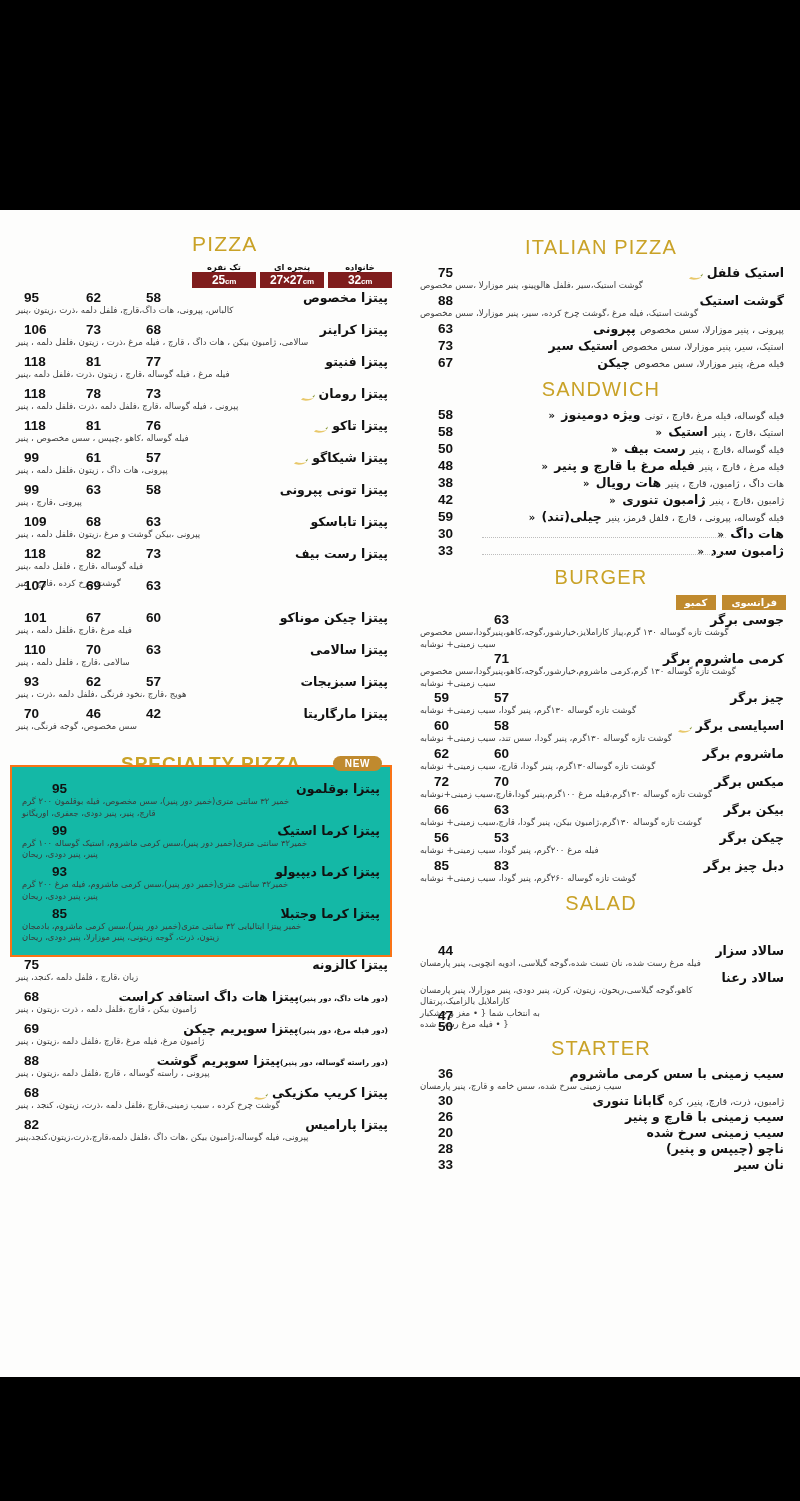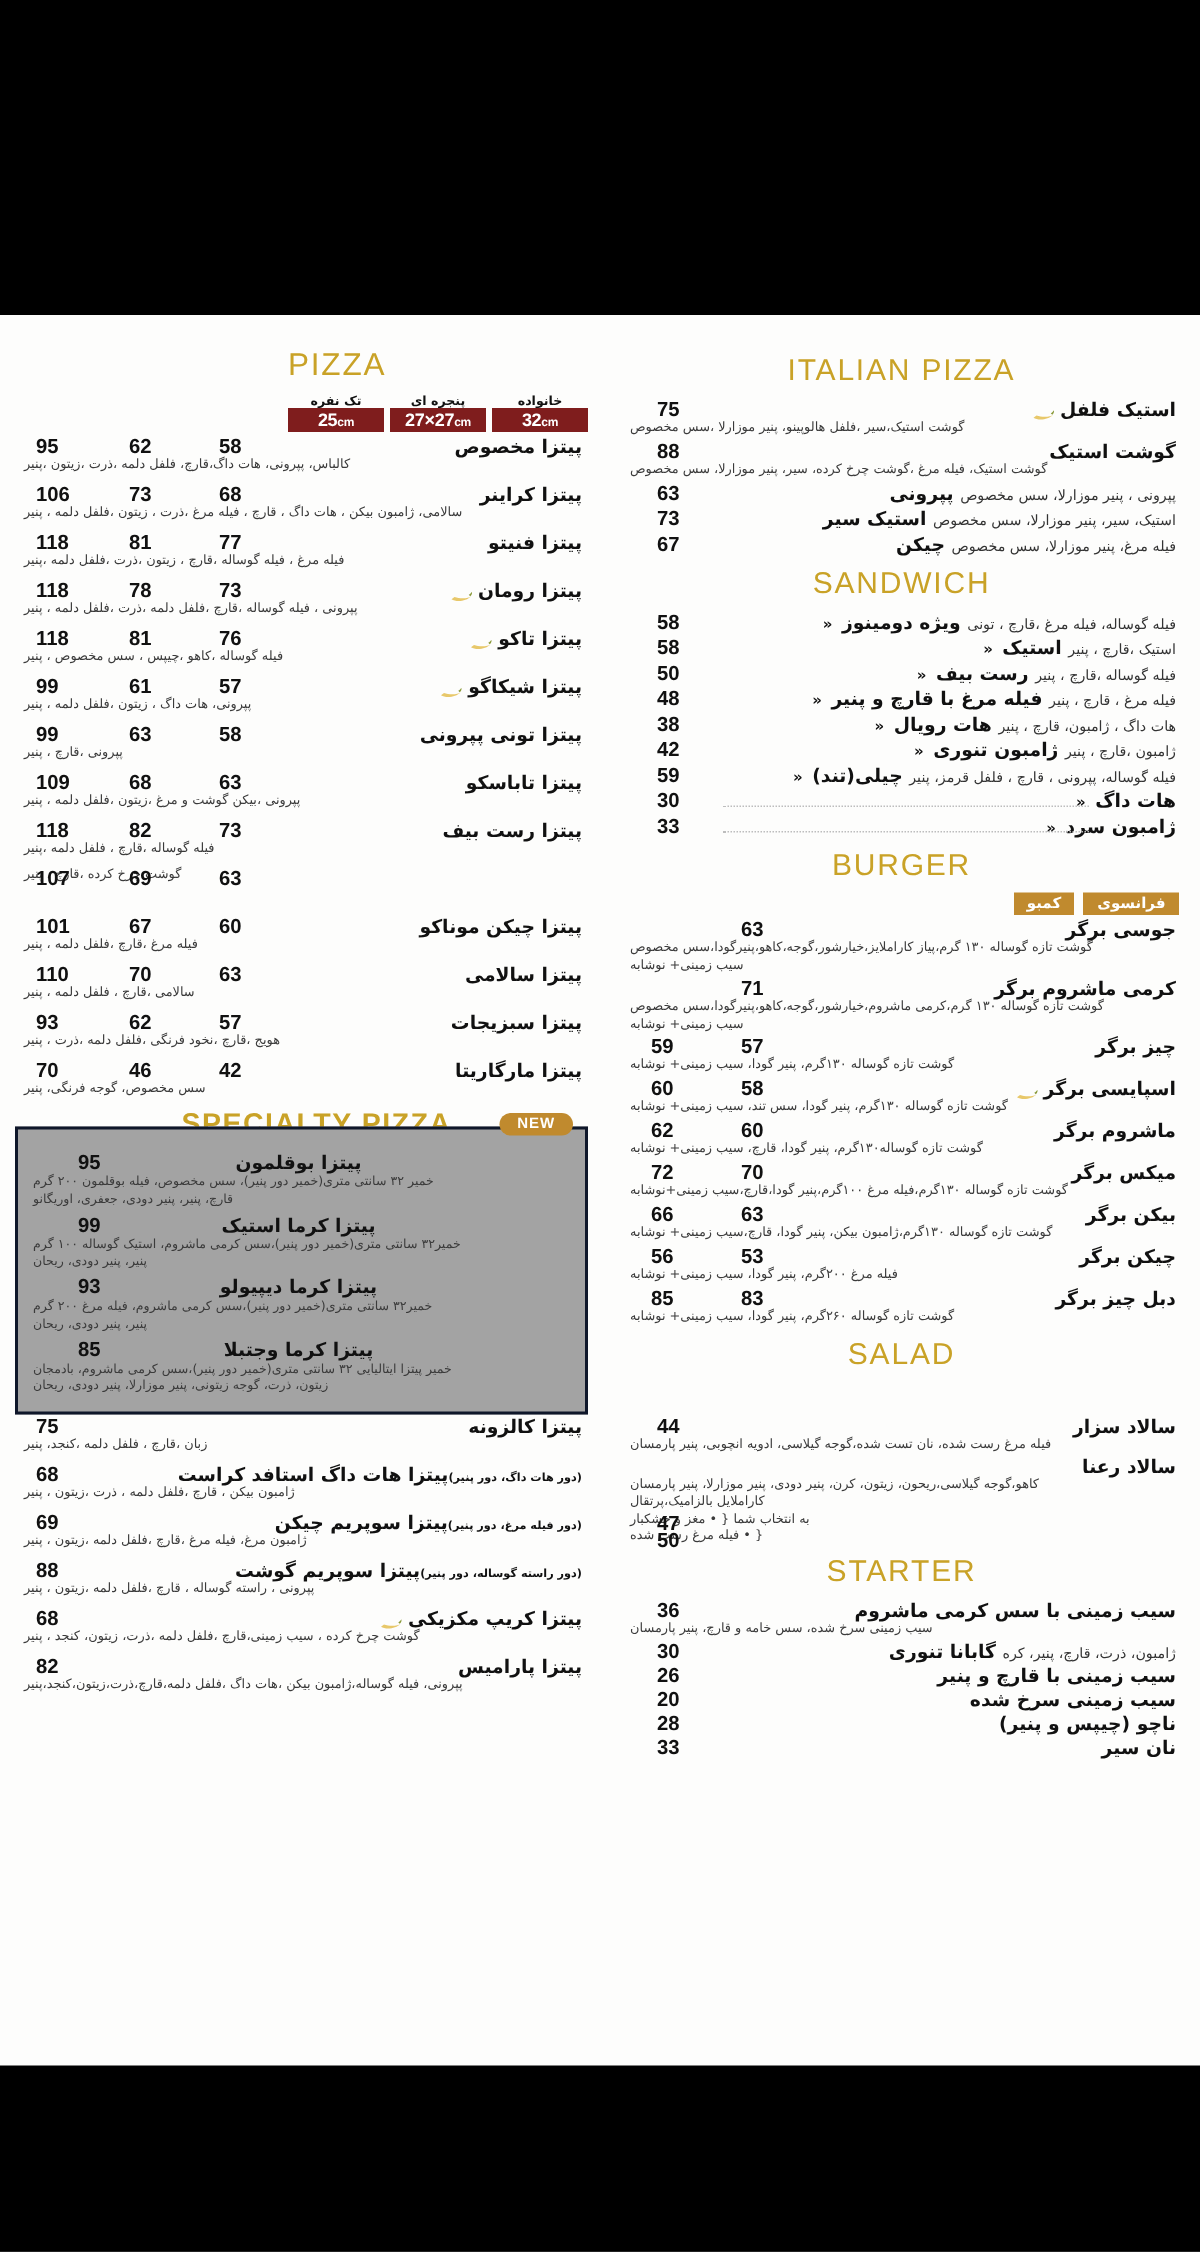--- a/index.html
+++ b/index.html
@@ -93,40 +93,40 @@
   .prow { position: relative; min-height: 19px; margin-bottom: 1px; }
   .prow .pname { text-align: right; padding-right: 4px; }
   .prow .pdesc { text-align: left; padding-left: 6px; }
   .prow .pp { position: absolute; top: 0; width: 52px; text-align: left; }
   .prow .pp3 { left: 14px; }   
   .prow .pp2 { left: 76px; }   
   .prow .pp1 { left: 136px; }  
   .prow .pp-solo { left: 14px; }
 
   
-  .spec-wrap { position: relative; margin-top: 2px; }
+  .spec-wrap { position: relative; margin-top: 16px; }
   .spec-box {
-    border: 2px solid #0f172a; padding: 14px 6px 8px 6px; margin-top: -10px;
-    position: relative; background: #a3a3a3;
+    border: 2px solid #f97316; padding: 14px 6px 8px 6px; margin-top: -10px;
+    position: relative; background: #14b8a6;
   }
   .new-badge {
     position: absolute; top: -11px; right: 8px;
     background: #c08a2e; color: #fff; font-weight: bold; font-size: 10px;
     padding: 2px 12px; border-radius: 11px; direction: ltr;
     font-family: "Liberation Sans", "DejaVu Sans", sans-serif;
     letter-spacing: .6px;
   }
   .spec-head {
     position: relative; text-align: center; color: #c9a227; font-weight: bold;
     font-size: 19px; direction: ltr; letter-spacing: 1px; padding-left: 20px;
     font-family: "Liberation Sans", "DejaVu Sans", sans-serif;
     margin-bottom: 0px;
   }
   .srow { position: relative; min-height: 18px; margin-bottom: 3px; }
-  .srow .sname { text-align: center; padding-right: 4px; font-weight: bold; font-size: 12.5px; }
+  .srow .sname { text-align: right; padding-right: 4px; font-weight: bold; font-size: 12.5px; }
   .srow .sdesc { text-align: left; padding-left: 4px; font-size: 8.4px; color: #3b3b3b; line-height: 1.4; }
   .srow .sp { position: absolute; left: 34px; top: 0; }
 </style>
 </head>
 <body>
 
 <div id="screen">
 
   <div class="letterbox-top"></div>
   <div class="letterbox-bottom"></div>

